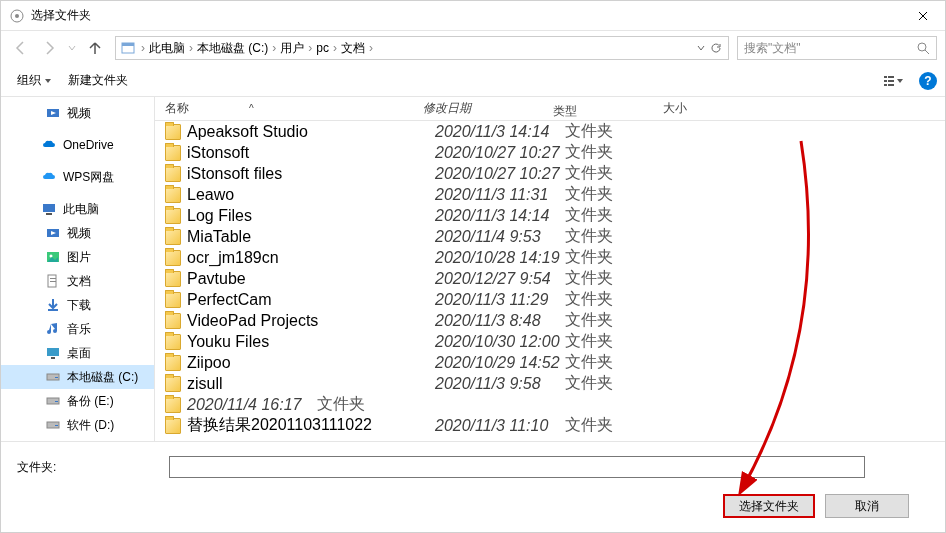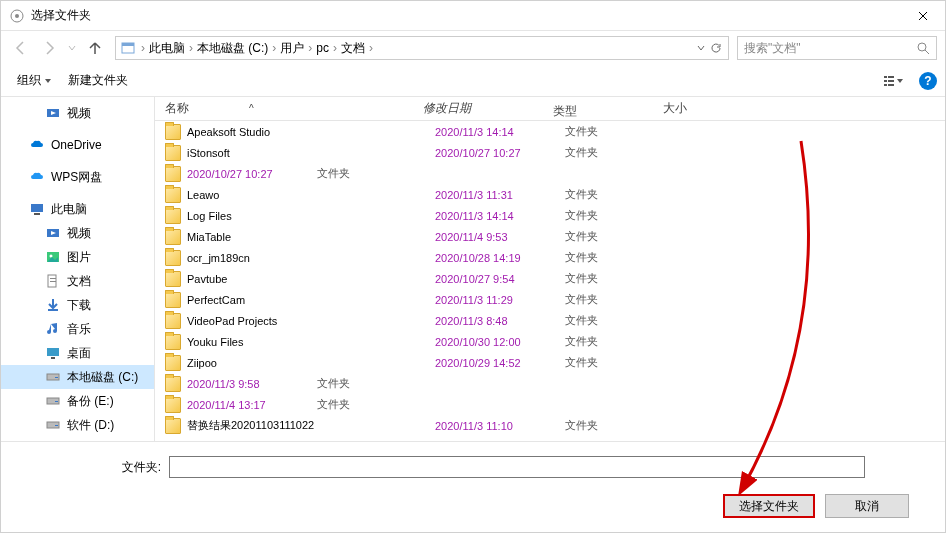--- a/index.html
+++ b/index.html
@@ -28,45 +28,45 @@
 
 .toolbar { display: flex; align-items: center; height: 32px; border-bottom: 1px solid #e5e5e5; padding: 0 8px; }
 .tool-item { padding: 4px 8px; display: flex; align-items: center; gap: 3px; cursor: pointer; font-size: 12px; }
 .tool-right { margin-left: auto; display: flex; align-items: center; gap: 8px; }
 .view-btn { width: 36px; height: 22px; border: 1px solid transparent; display: flex; align-items: center; justify-content: center; cursor: pointer; }
 .help { width: 18px; height: 18px; border-radius: 50%; background: #0078d7; color: #fff; display: flex; align-items: center; justify-content: center; font-size: 12px; font-weight: bold; cursor: pointer; }
 
 .main { flex: 1; display: flex; overflow: hidden; }
 
 .sidebar { width: 154px; border-right: 1px solid #e5e5e5; overflow-y: auto; padding: 4px 0; }
-.sb-item { display: flex; align-items: center; height: 24px; padding-left: 28px; gap: 6px; cursor: pointer; font-size: 12px; }
+.sb-item { display: flex; align-items: center; height: 24px; padding-left: 40px; gap: 6px; cursor: pointer; font-size: 12px; }
 .sb-item.indent2 { padding-left: 44px; }
 .sb-item.selected { background: #cde8ff; }
 .sb-icon { width: 16px; height: 16px; flex-shrink: 0; }
 
 .content { flex: 1; display: flex; flex-direction: column; overflow: hidden; }
 .headers { display: flex; height: 24px; border-bottom: 1px solid #e5e5e5; align-items: center; font-size: 12px; color: #444; }
 .hd { padding-left: 10px; border-right: 1px solid transparent; display: flex; align-items: center; height: 100%; }
 .hd.name { width: 258px; }
 .hd.date { width: 130px; font-style: italic; }
 .hd.type { width: 110px; align-items: flex-end; }
 .hd.size { flex: 1; }
 .hd .sort { margin-left: 60px; font-size: 10px; }
 
 .filelist { flex: 1; overflow-y: auto; }
-.row { display: flex; align-items: center; height: 21px; padding-left: 10px; font-size: 11px; cursor: pointer; }
+.row { display: flex; align-items: center; height: 21px; padding-left: 10px; font-size: 16px; cursor: pointer; }
 .row .ficon { width: 16px; height: 16px; margin-right: 6px; background: linear-gradient(135deg,#ffe9a6,#f5c84c); border: 1px solid #d9a82e; border-radius: 1px; position: relative; }
 .row .ficon::before { content:""; position:absolute; left:-1px; top:-3px; width:7px; height:3px; background:#f5c84c; border:1px solid #d9a82e; border-bottom:none; border-radius:1px 1px 0 0;}
 .cell-name { width: 248px; }
-.cell-date { width: 130px; color: #a21caf; }
+.cell-date { width: 130px; color: #404040; font-style: italic; }
 .cell-type { width: 110px; color: #555; }
 
 .bottom { border-top: 1px solid #e5e5e5; padding: 14px 16px; }
 .folder-row { display: flex; align-items: center; gap: 8px; margin-bottom: 16px; }
-.folder-row label { width: 144px; text-align: right; font-size: 12px; }
+.folder-row label { width: 144px; text-align: left; font-size: 12px; }
 .folder-input { flex: 1; height: 22px; border: 1px solid #777; padding: 0 4px; margin-right: 64px; }
 
 .btns { display: flex; justify-content: flex-end; gap: 10px; padding-right: 20px; }
 .btn { min-width: 84px; height: 24px; border: 1px solid #adadad; background: #e1e1e1; font-size: 12px; cursor: pointer; padding: 0 14px; }
 .btn.primary { border: 2px solid #d00000; }
 
 .annot-arrow { position: absolute; pointer-events: none; }
 
 svg { display: block; }
 </style>
@@ -318,20 +318,21 @@
             <span class="cell-type">文件夹</span>
           </div>
           <div class="row">
             <span class="ficon"></span>
             <span class="cell-name">iStonsoft</span>
             <span class="cell-date">2020/10/27 10:27</span>
             <span class="cell-type">文件夹</span>
           </div>
           <div class="row">
             <span class="ficon"></span>
+            <span class="cell-name">iStonsoft files</span>
             <span class="cell-date">2020/10/27 10:27</span>
             <span class="cell-type">文件夹</span>
           </div>
           <div class="row">
             <span class="ficon"></span>
             <span class="cell-name">Leawo</span>
             <span class="cell-date">2020/11/3 11:31</span>
             <span class="cell-type">文件夹</span>
           </div>
           <div class="row">
@@ -348,21 +349,21 @@
           </div>
           <div class="row">
             <span class="ficon"></span>
             <span class="cell-name">ocr_jm189cn</span>
             <span class="cell-date">2020/10/28 14:19</span>
             <span class="cell-type">文件夹</span>
           </div>
           <div class="row">
             <span class="ficon"></span>
             <span class="cell-name">Pavtube</span>
-            <span class="cell-date">2020/10/27 9:54</span>
+            <span class="cell-date">2020/12/27 9:54</span>
             <span class="cell-type">文件夹</span>
           </div>
           <div class="row">
             <span class="ficon"></span>
             <span class="cell-name">PerfectCam</span>
             <span class="cell-date">2020/11/3 11:29</span>
             <span class="cell-type">文件夹</span>
           </div>
           <div class="row">
             <span class="ficon"></span>
@@ -377,26 +378,27 @@
             <span class="cell-type">文件夹</span>
           </div>
           <div class="row">
             <span class="ficon"></span>
             <span class="cell-name">Ziipoo</span>
             <span class="cell-date">2020/10/29 14:52</span>
             <span class="cell-type">文件夹</span>
           </div>
           <div class="row">
             <span class="ficon"></span>
+            <span class="cell-name">zisull</span>
             <span class="cell-date">2020/11/3 9:58</span>
             <span class="cell-type">文件夹</span>
           </div>
           <div class="row">
             <span class="ficon"></span>
-            <span class="cell-date">2020/11/4 13:17</span>
+            <span class="cell-date">2020/11/4 16:17</span>
             <span class="cell-type">文件夹</span>
           </div>
           <div class="row">
             <span class="ficon"></span>
             <span class="cell-name">替换结果20201103111022</span>
             <span class="cell-date">2020/11/3 11:10</span>
             <span class="cell-type">文件夹</span>
           </div>
         </div>
     </div>

